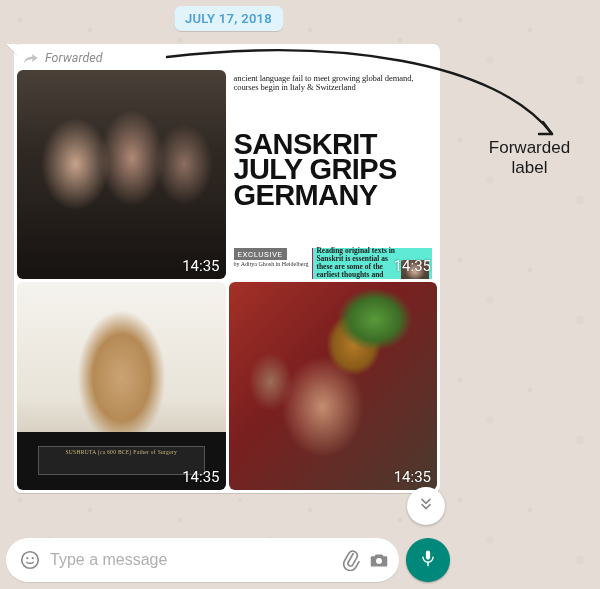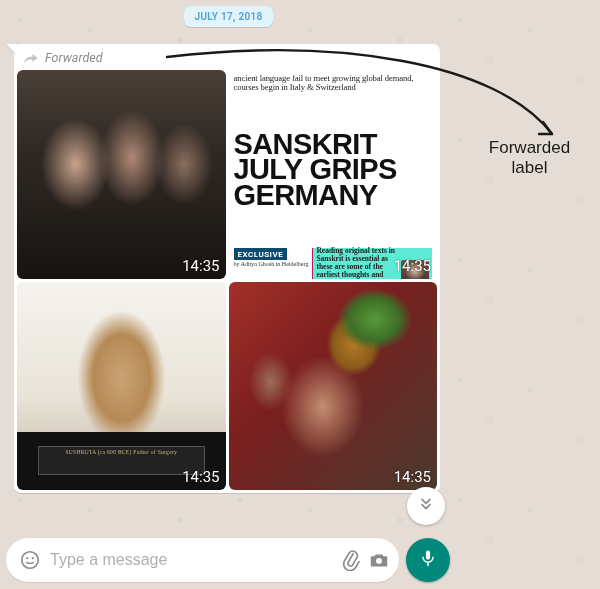--- a/index.html
+++ b/index.html
@@ -37,21 +37,21 @@
     pointer-events: none;
   }
 
   .date-pill {
     position: absolute;
     top: 6px;
     left: 50%;
     transform: translateX(-50%);
     background: #e1f3fb;
     color: #4ea2d6;
-    font-size: 10px;
+    font-size: 13px;
     font-weight: 600;
     padding: 5px 11px;
     border-radius: 7px;
     box-shadow: 0 1px 0.5px rgba(0,0,0,0.13);
     letter-spacing: 0.3px;
   }
 
   .bubble {
     position: absolute;
     top: 44px;
@@ -154,24 +154,24 @@
     white-space: pre-line;
     font-stretch: condensed;
   }
   .np-row {
     display: flex;
     margin-top: 4px;
     gap: 4px;
     height: 46px;
   }
   .np-excl {
-    background: #0c4a6e;
+    background: #737373;
     color: #fff;
     font-size: 8px;
-    font-weight: 700;
+    font-weight: 400;
     padding: 1.5px 4px;
     align-self: flex-start;
     letter-spacing: 0.5px;
   }
   .np-quote {
     background: #5eead4;
     border-left: 1px solid #be185d;
     flex: 1;
     display: flex;
     padding: 2px 3px;

